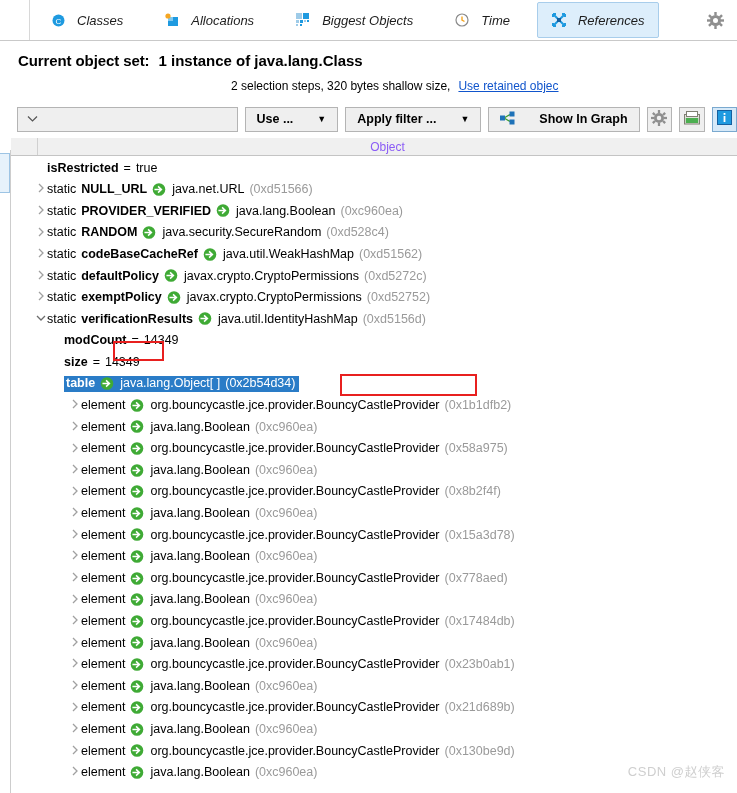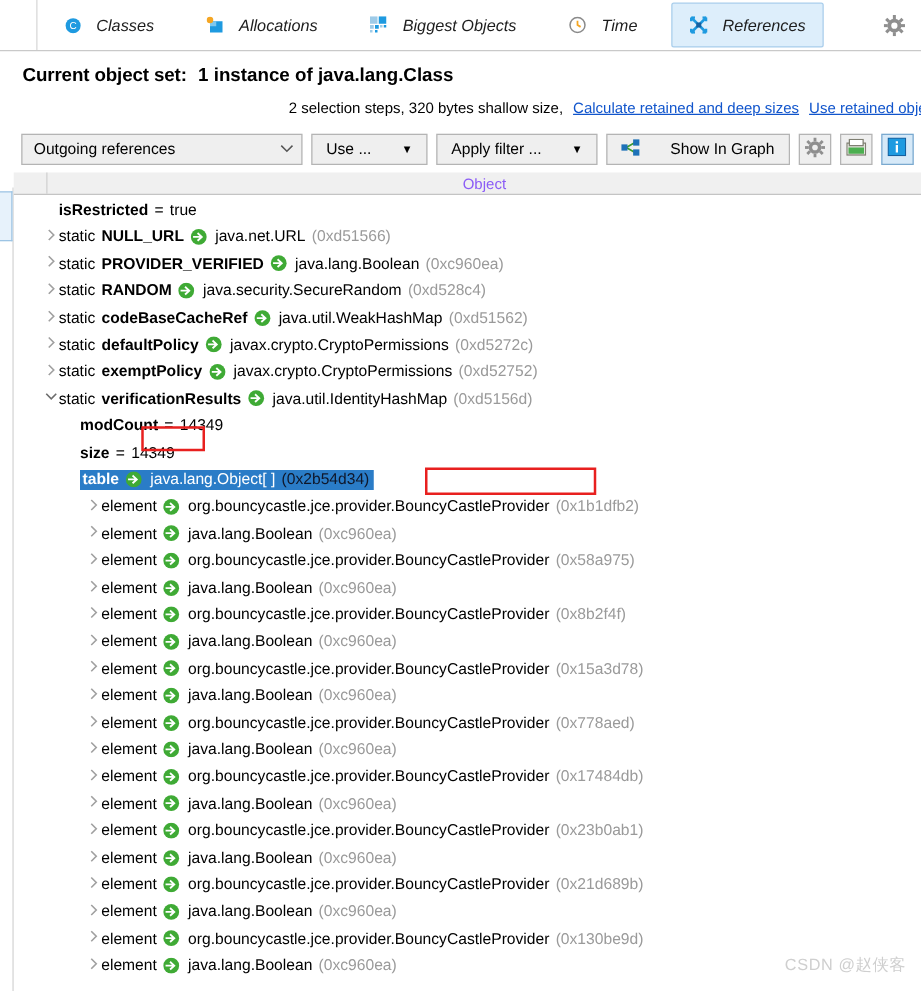--- a/index.html
+++ b/index.html
@@ -53,21 +53,21 @@
   }
   .combo {
     width: 225px; height: 25px; background: #efefef;
     border: 1px solid #b4b4b4; display: flex; align-items: center;
     padding: 0 6px 0 9px; font-size: 12.5px; position: relative;
   }
   .combo .cval { flex: 1; }
   .btn {
     height: 25px; background: #efefef; border: 1px solid #b4b4b4;
     display: flex; align-items: center; justify-content: center; gap: 24px;
-    padding: 0 11px; font-size: 12.5px; white-space: nowrap; cursor: default;
+    padding: 0 11px; font-size: 12.5px; white-space: nowrap; cursor: default; font-weight: bold;
   }
   .iconbtn { width: 26px; height: 25px; padding: 0; }
   .iconbtn.active { background: #d6e9f8; border-color: #7aa9cf; }
   .caret { font-size: 9px; line-height: 1; }
 
   
   #leftstrip {
     position: absolute; left: 0; top: 150px; width: 11px; height: 643px;
     border-right: 1px solid #cdcdcd; background: #fff;
   }
@@ -112,21 +112,21 @@
   .addr { color: #9a9a9a; margin-left: 5px; }
   .arrow {
     width: 15px; height: 13px; margin: 0 5px; flex: 0 0 15px;
     display: inline-flex; align-items: center; justify-content: center;
   }
   .classicon {
     width: 14px; height: 14px; margin-right: 5px; flex: 0 0 14px;
     display: inline-flex; align-items: center; justify-content: center;
   }
   .row.selected .cells { background: #2a7cc7; color: #fff; padding: 1px 4px 2px 2px; align-items: center; }
-  .row.selected .addr { color: #0f172a; }
+  .row.selected .addr { color: #ffffff; }
   .row.selected .nm { color: #fff; }
 
   
   .redbox { position: absolute; border: 2px solid #e8201f; pointer-events: none; }
 
   
   #watermark {
     position: absolute; right: 12px; bottom: 12px;
     font-size: 13px; color: #cfcfcf; letter-spacing: 0.5px;
   }
@@ -215,27 +215,25 @@
     </div>
   </div>
 
   <div id="objset">
     <span id="objset-label">Current object set:</span>
     <span id="objset-value">1 instance of java.lang.Class</span>
   </div>
 
   <div id="subinfo">
     <span>2 selection steps, 320 bytes shallow size,</span>
-    <span class="lnk">Calculate retained and deep sizes</span>
     <span class="lnk">Use retained objec</span>
   </div>
 
   <div id="toolbar">
     <div class="combo">
-      <span class="cval">Outgoing references</span>
       <span>
         <svg width="11" height="8" viewBox="0 0 11 8">
             <path d="M1 1.5 L5.5 6 L10 1.5" stroke="#555" stroke-width="1.2" fill="none"></path>
           </svg>
       </span>
     </div>
 
     <div class="btn">
       <span>Use ...</span>
       <span class="caret">▼</span>

